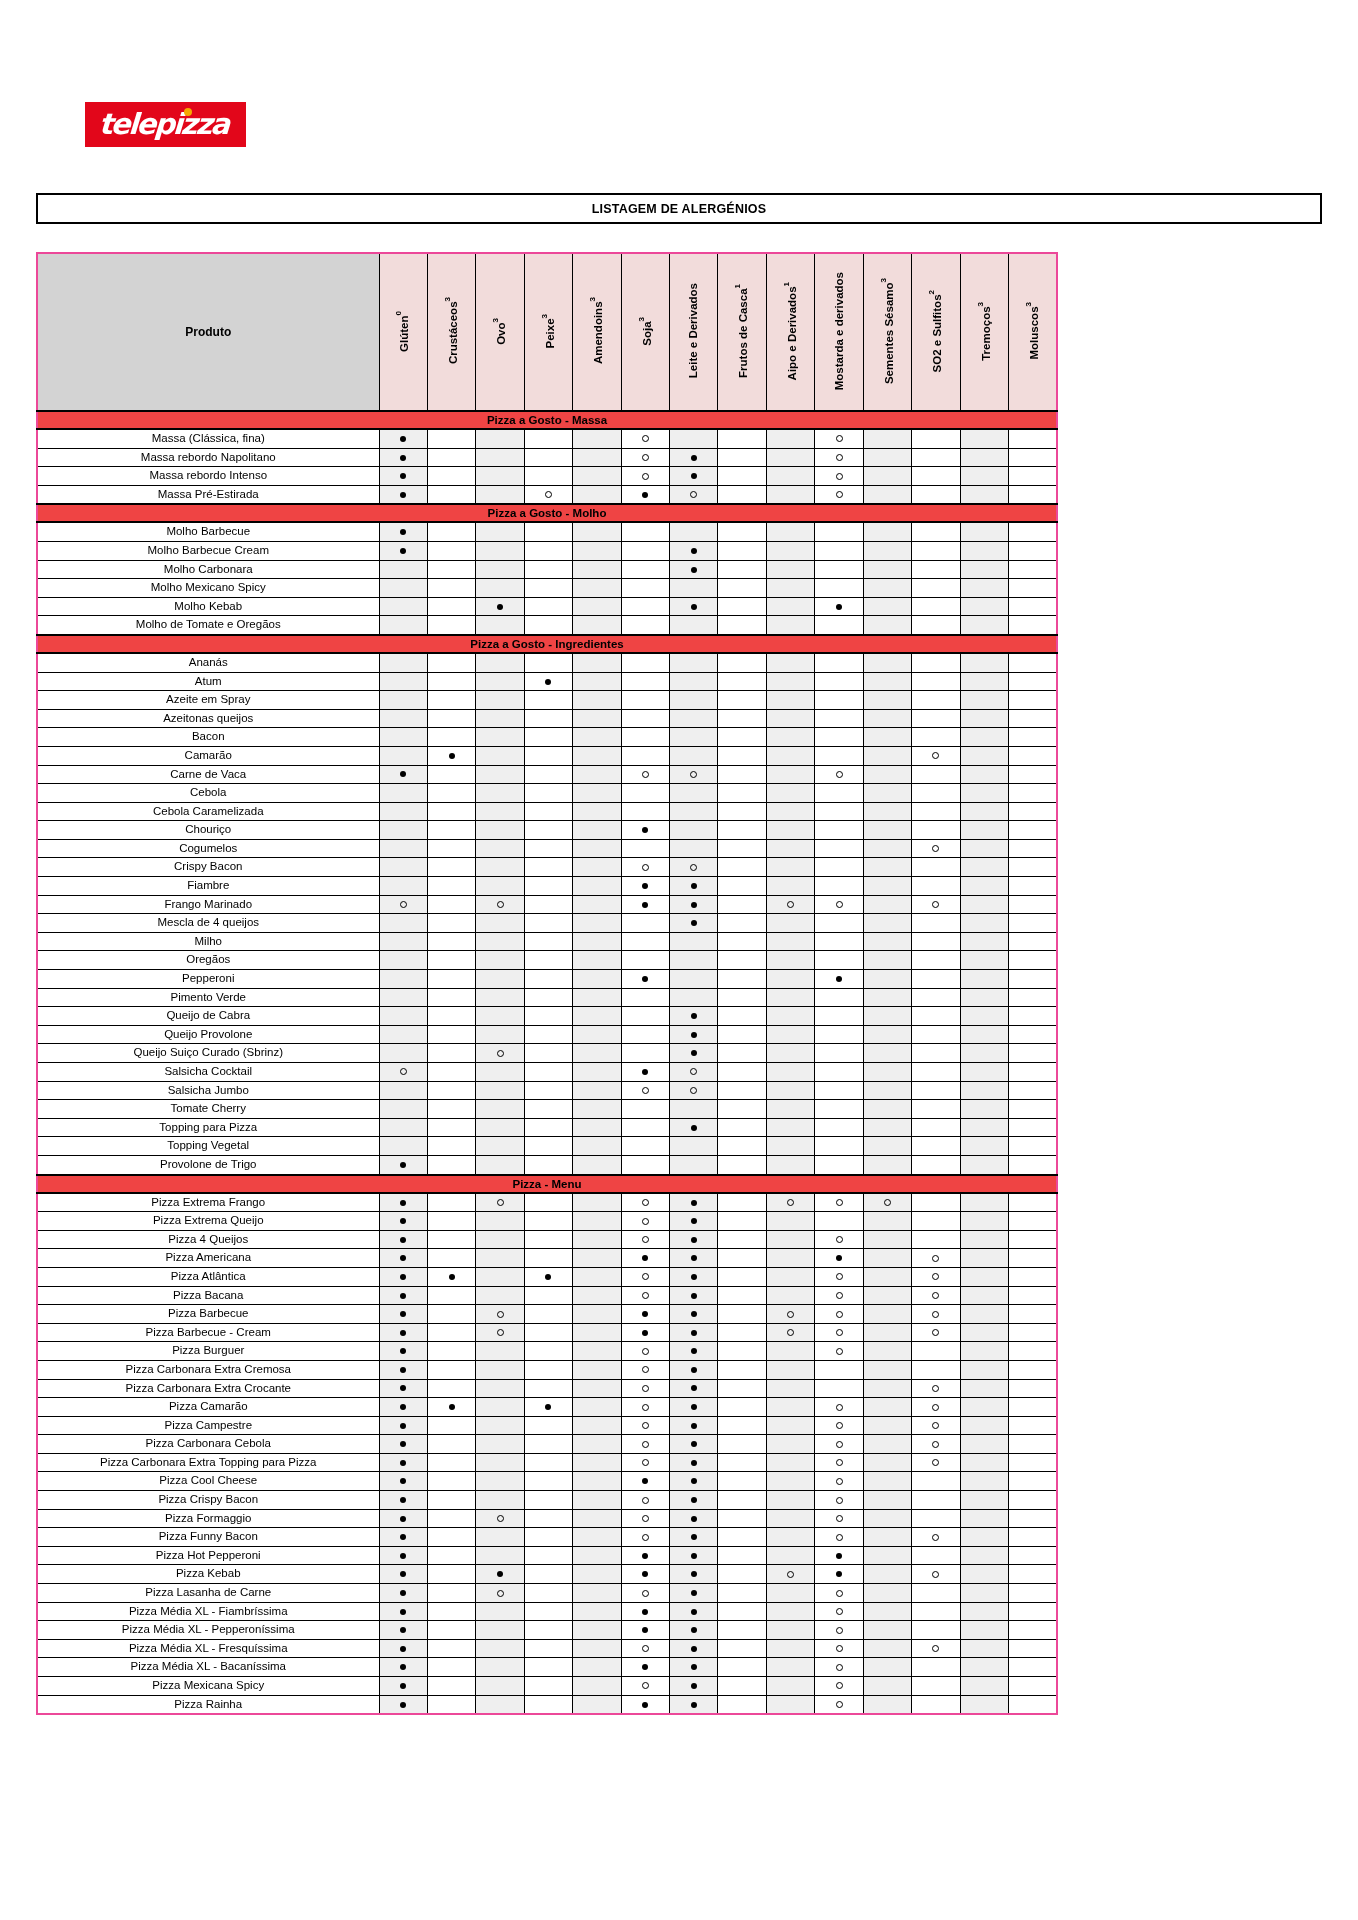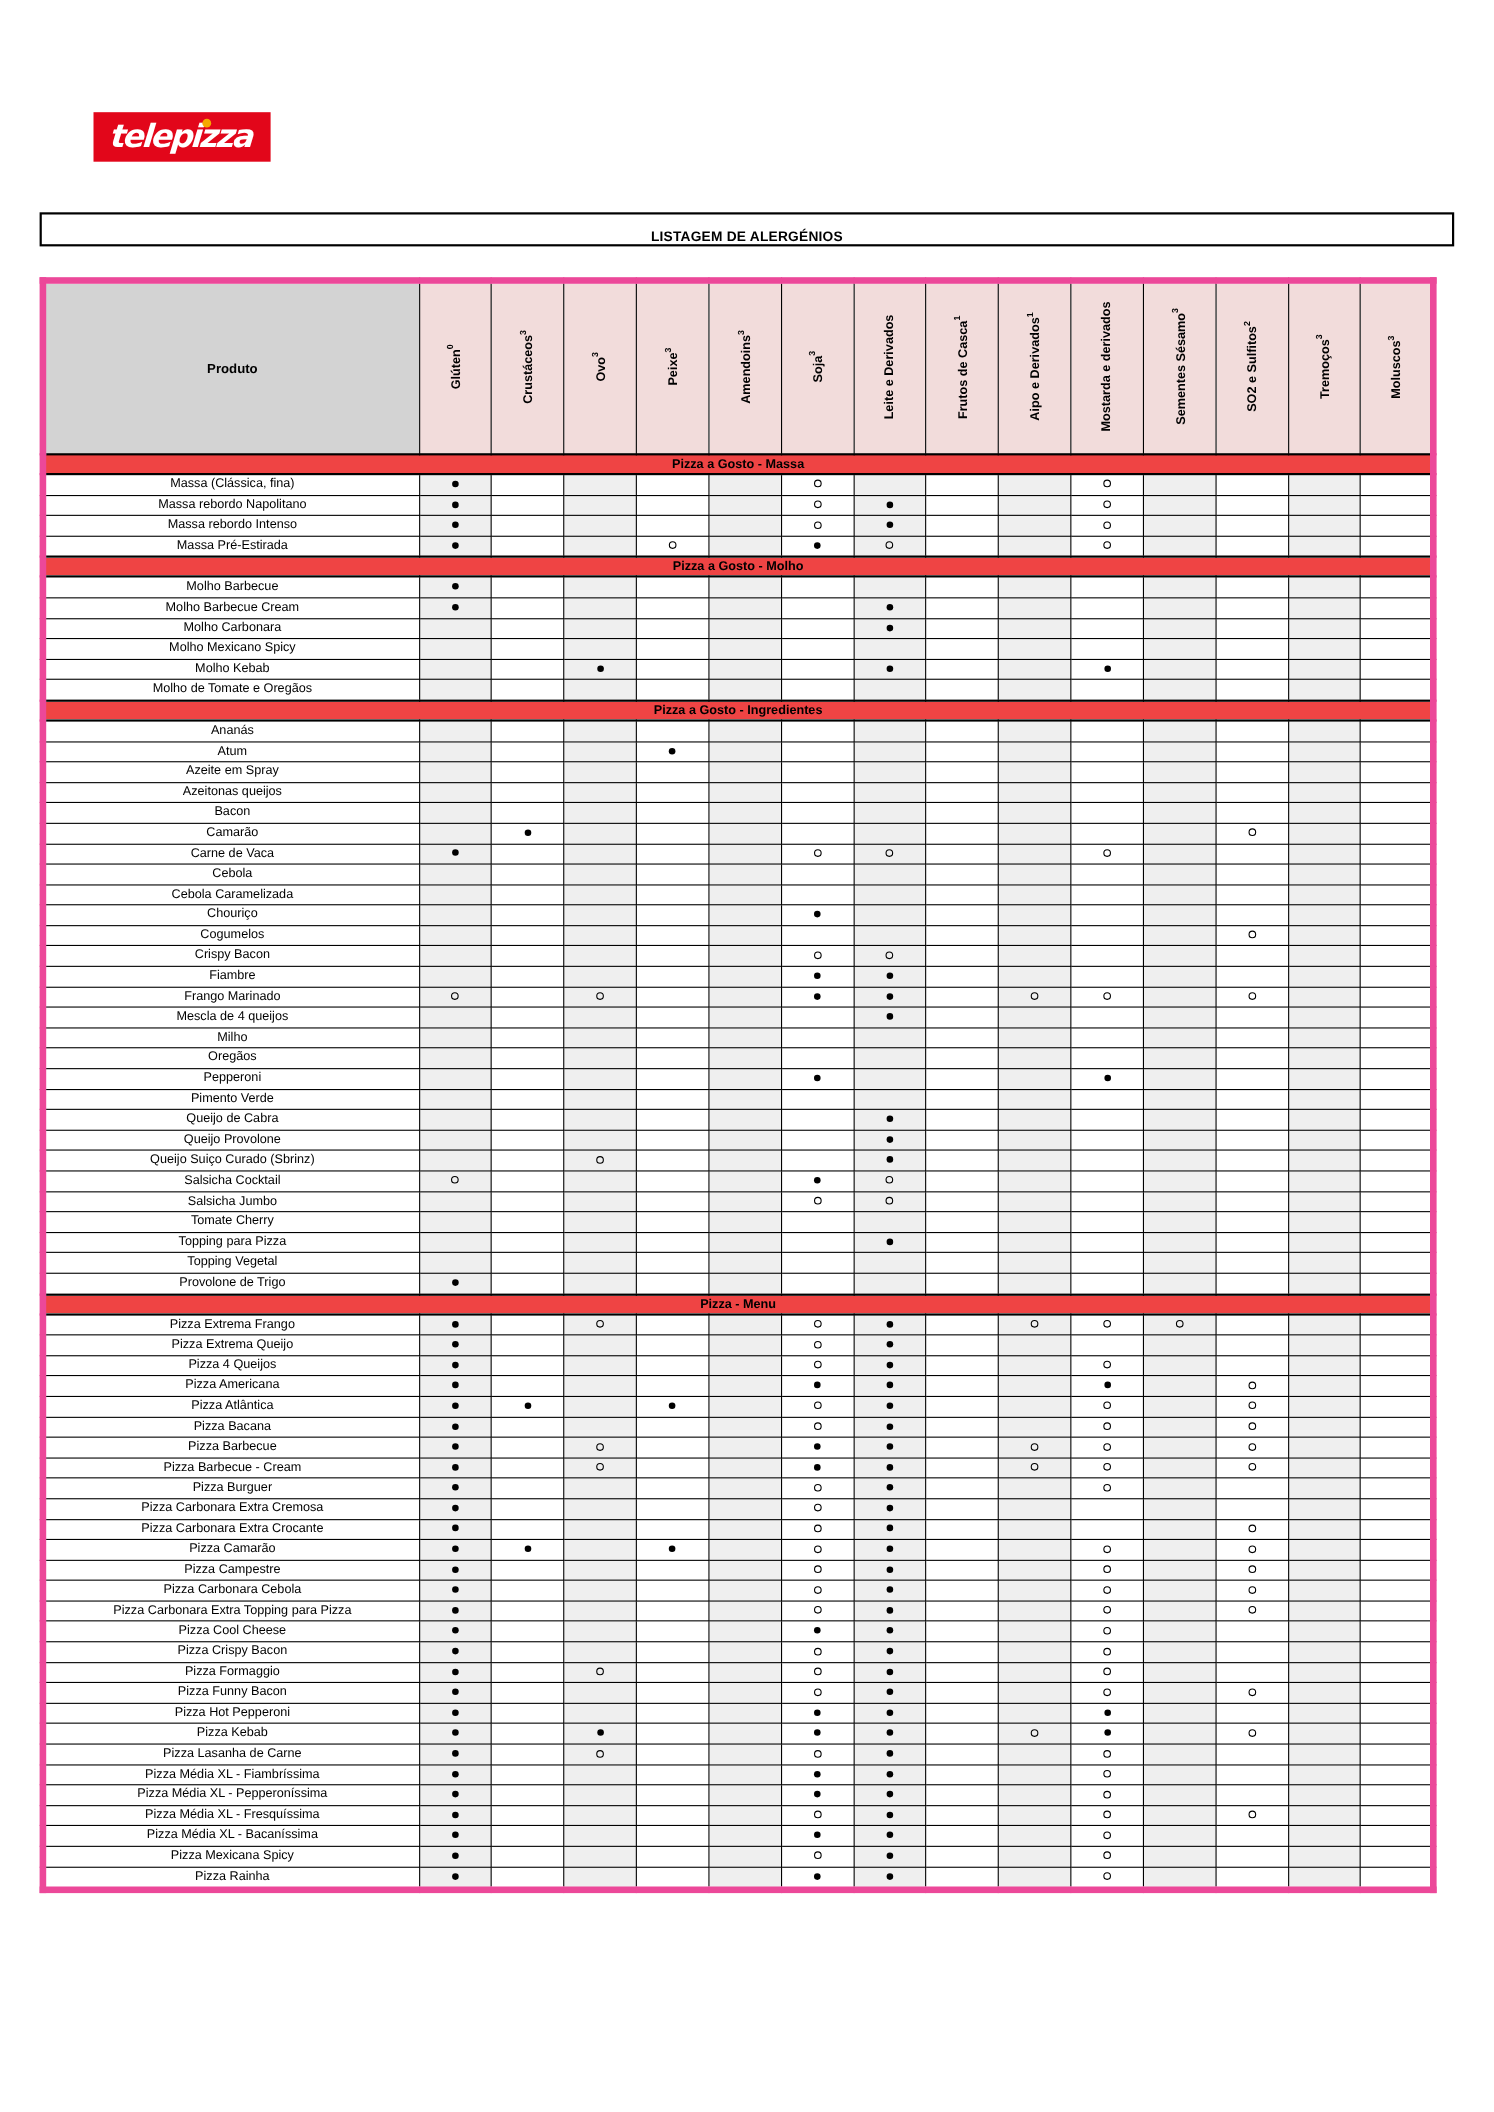--- a/index.html
+++ b/index.html
@@ -30,30 +30,30 @@
   .logo-idot {
     position:absolute; left:99px; top:6px;
     width:8px; height:8px; border-radius:50%;
     background:#f5a800;
   }
   
   .title-bar {
     position:absolute; left:36px; top:193px;
     width:1286px; height:31px;
     border:2px solid #000;
-    display:flex; align-items:flex-end; justify-content:center;
+    display:flex; align-items:center; justify-content:center;
     font-weight:bold; font-size:12.5px;
     letter-spacing:0.2px;
   }
   
   .table-wrap { position:absolute; left:36px; top:252px; width:1286px; }
   table.allergen {
     border-collapse:collapse; table-layout:fixed;
-    width:1270px;
-    border:6px solid #ec4899;
+    width:1022px;
+    border:2px solid #ec4899;
     font-size:11.5px;
   }
   table.allergen th, table.allergen td {
     border:1px solid #000;
     padding:0;
     text-align:center; vertical-align:middle;
     overflow:hidden;
   }
   col.prod-col { width:342px; }
   thead th { height:158px; }

